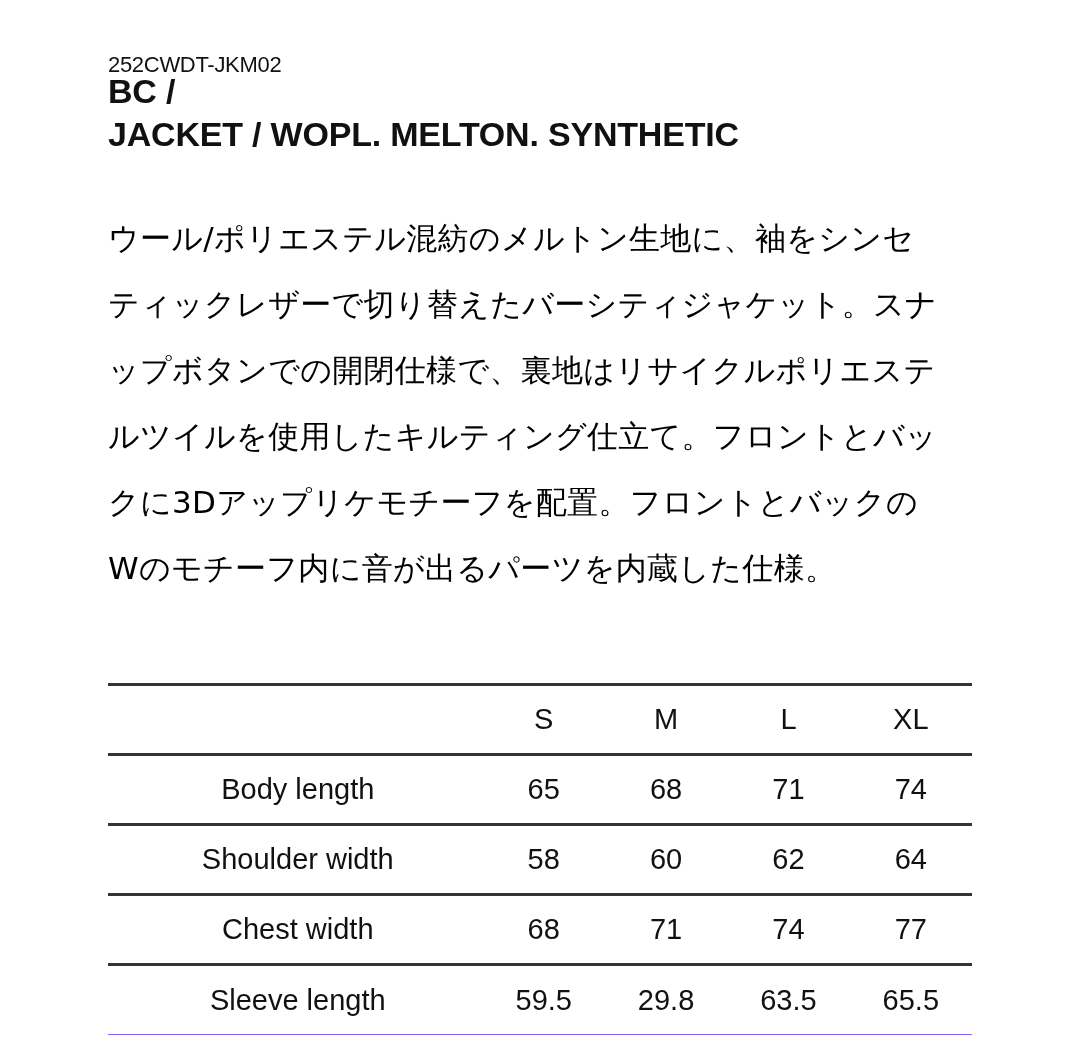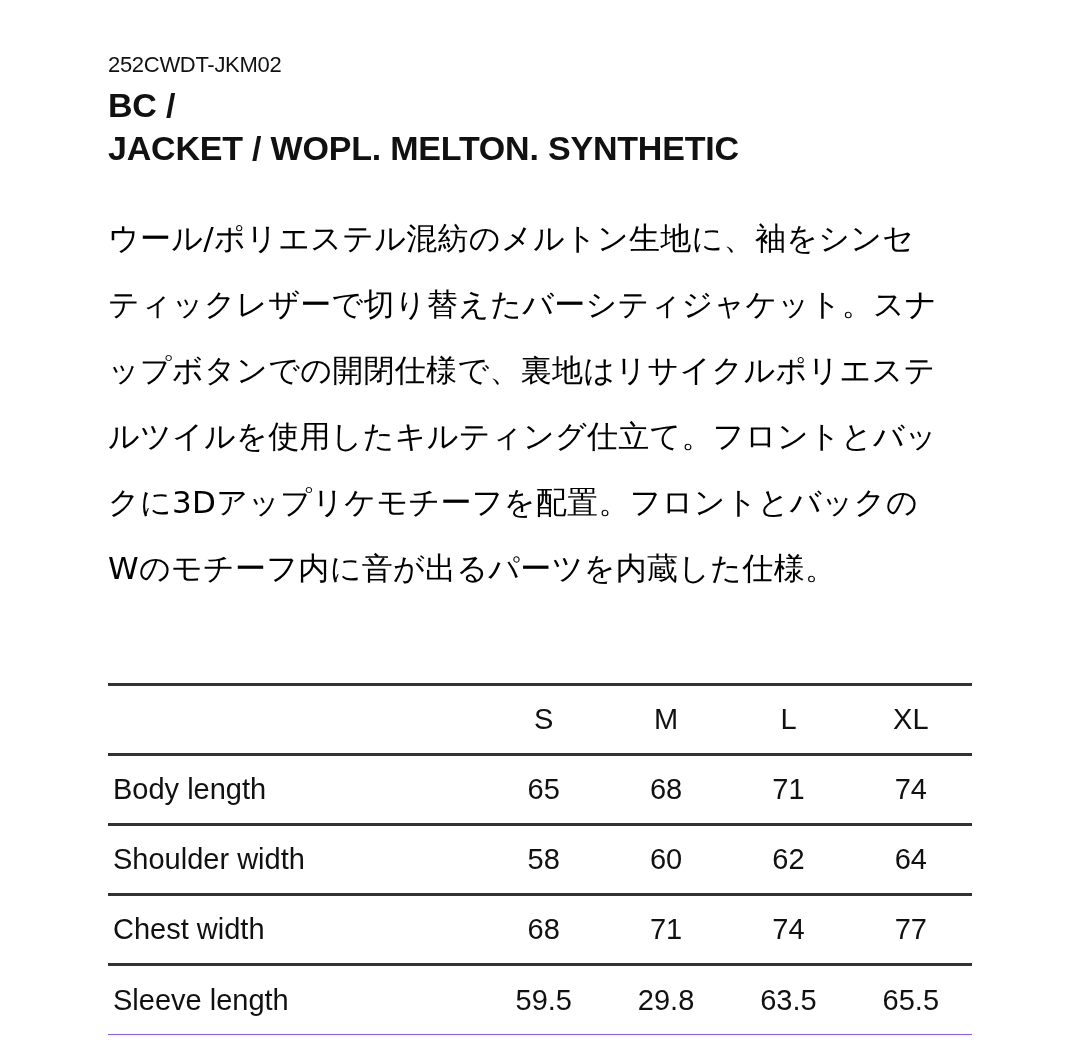--- a/index.html
+++ b/index.html
@@ -27,21 +27,20 @@
     }
     .title {
       position: absolute;
       left: 108px;
       top: 70px;
       font-size: 34px;
       font-weight: bold;
       line-height: 43px;
       letter-spacing: -0.2px;
       color: #111;
-      margin-top: 14px;
     }
     .title span { display: block; }
     .description {
       position: absolute;
       left: 108px;
       top: 205px;
       width: 870px;
       font-family: "DejaVu Sans", sans-serif;
       font-size: 31px;
       line-height: 66px;
@@ -65,21 +64,21 @@
       border-top: 3px solid #333;
       padding: 0;
       font-weight: normal;
       vertical-align: middle;
     }
     .size-table tr:last-child td {
       border-bottom: 1px solid #8b5cf6;
     }
     .size-table .label-cell {
       width: 372px;
-      text-align: left;
+      text-align: center;
       padding-left: 5px;
     }
     .size-table .val-cell {
       width: 123px;
       text-align: center;
     }
   </style>
 </head>
 <body>
 

